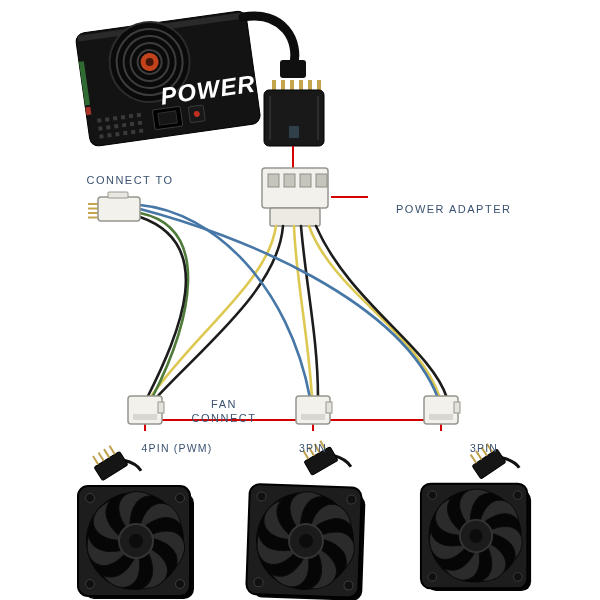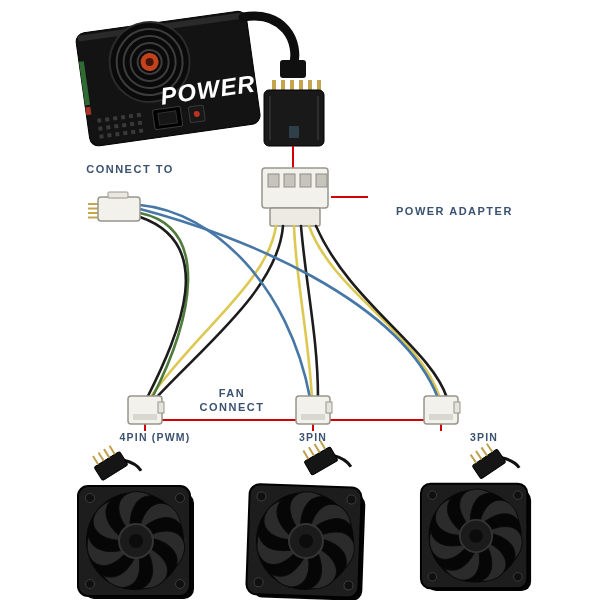--- a/index.html
+++ b/index.html
@@ -1,20 +1,20 @@
 <!DOCTYPE html>
 <html><head>
 <meta charset="utf-8">
 <style>
   html,body{margin:0;padding:0;background:#ffffff;}
   .canvas{position:relative;width:600px;height:600px;background:#ffffff;overflow:hidden;
           font-family:"Liberation Sans",sans-serif;}
   svg.diagram{position:absolute;left:0;top:0;}
-  .label{position:absolute;font-weight:700;font-size:11px;letter-spacing:1.5px;
-         color:#3a5270;line-height:1.3;text-align:center;white-space:nowrap;}
+  .label{position:absolute;font-weight:400;font-size:11px;letter-spacing:1.5px;
+         color:#3a5270;line-height:1.3;text-align:center;white-space:nowrap;margin-top:11px;}
   .label.small{font-size:10.5px;letter-spacing:1.2px;}
   .centered{transform:translateX(-50%);}
   .left-align{text-align:left;}
   .psu-text{font-family:"Liberation Sans",sans-serif;font-size:24px;font-weight:800;
             font-style:italic;fill:#ffffff;letter-spacing:1px;}
 </style>
 </head>
 <body>
 
 <div class="canvas">
@@ -164,24 +164,24 @@
 
     <use href="#fan-plug-proto" transform="translate(111,466) rotate(-32)"></use>
     <use href="#fan-plug-proto" transform="translate(321,461) rotate(-30)"></use>
     <use href="#fan-plug-proto" transform="translate(489,464) rotate(-34)"></use>
   </svg>
 
   <div class="label centered" style="left:130px;top:162px;">
     <div>CONNECT TO</div>
   </div>
 
-  <div class="label left-align" style="left:372px;top:204px;padding-left:24px;">POWER ADAPTER</div>
+  <div class="label left-align" style="left:372px;top:191px;padding-left:24px;">POWER ADAPTER</div>
 
-  <div class="label centered" style="left:232px;top:386px;">
+  <div class="label centered" style="left:224px;top:386px;">
     <div>FAN</div>
     <div>CONNECT</div>
   </div>
 
-  <div class="label small centered" style="left:155px;top:431px;">4PIN (PWM)</div>
+  <div class="label small centered" style="left:177px;top:431px;">4PIN (PWM)</div>
   <div class="label small centered" style="left:313px;top:431px;">3PIN</div>
   <div class="label small centered" style="left:484px;top:431px;">3PIN</div>
 
 </div>
 
 </body></html>

